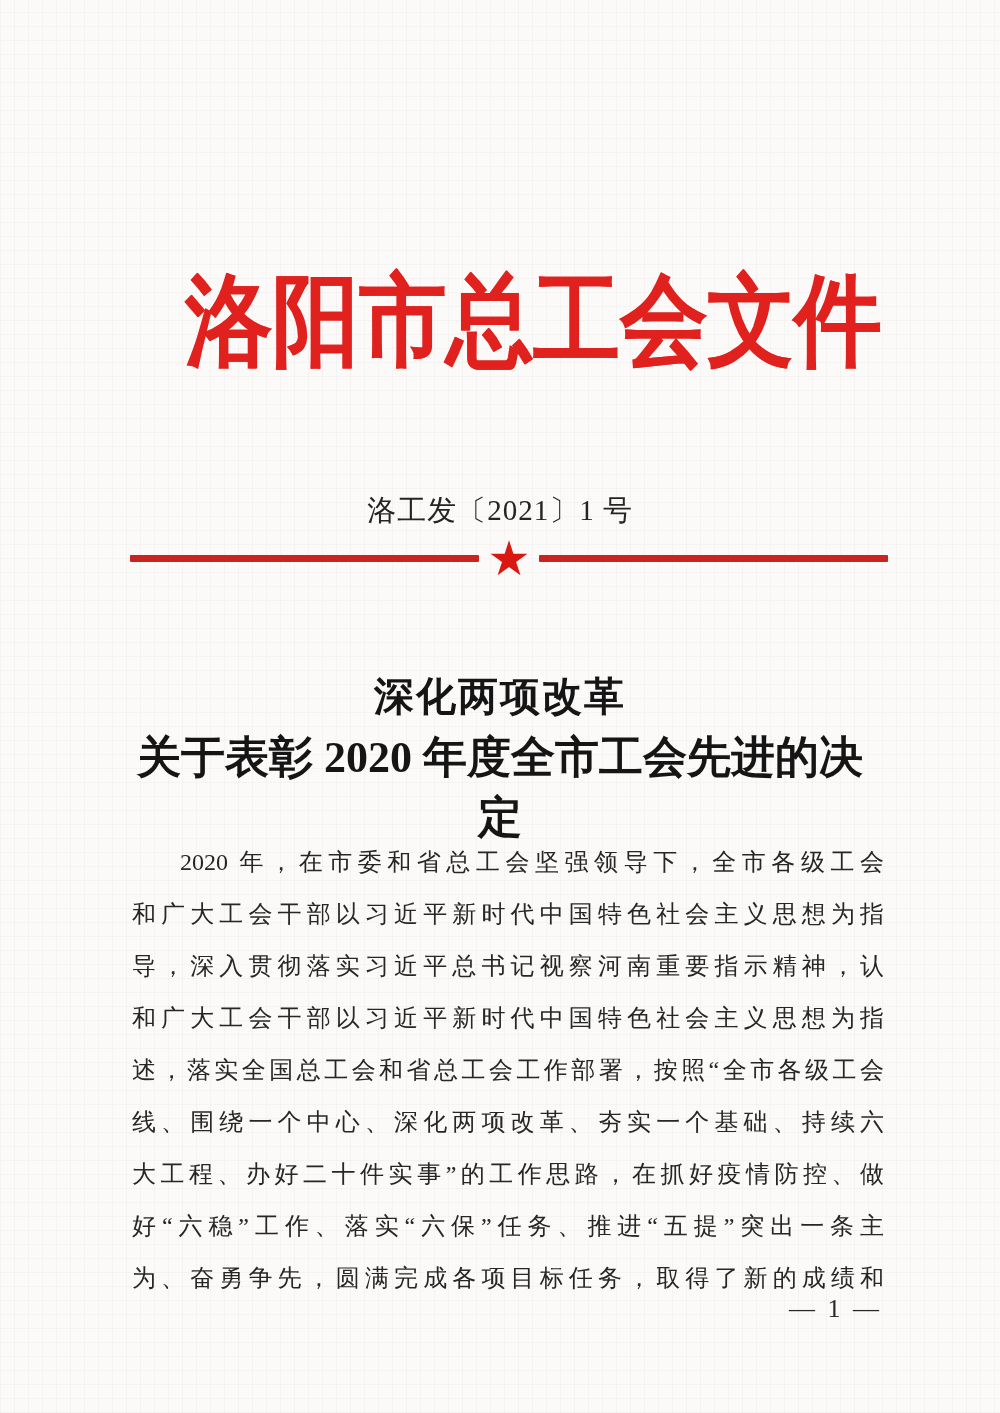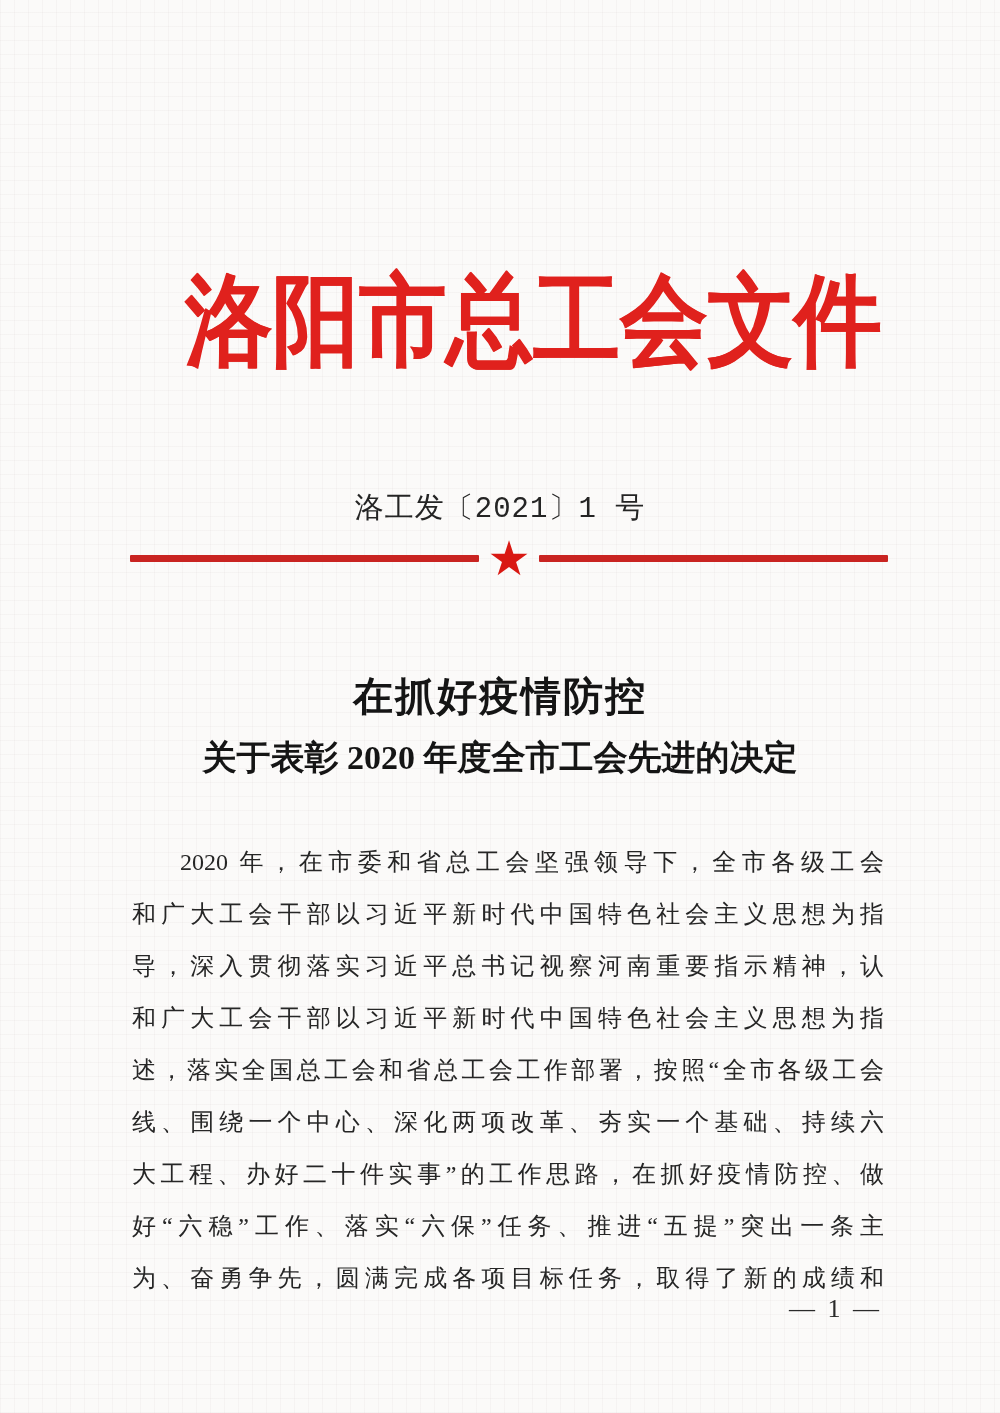--- a/index.html
+++ b/index.html
@@ -41,21 +41,20 @@
   .docnum {
     position: absolute;
     top: 490px;
     left: 121px;
     width: 758px;
     text-align: center;
     font-size: 29px;
     line-height: 40px;
     letter-spacing: 1px;
     color: #242424;
-    font-family: Liberation Mono, monospace;
   }
   
   .rule-row {
     position: absolute;
     top: 538px;
     left: 130px;
     width: 758px;
     height: 40px;
     display: flex;
     align-items: center;
@@ -78,21 +77,21 @@
   .title-block {
     position: absolute;
     top: 672px;
     left: 121px;
     width: 758px;
     text-align: center;
     font-weight: 700;
     color: #151515;
   }
   .title-line1 { font-size: 40px; line-height: 50px; letter-spacing: 2px; }
-  .title-line2 { font-size: 34px; line-height: 60px; margin-top: 6px; letter-spacing: 0; }
+  .title-line2 { font-size: 44px; line-height: 60px; margin-top: 6px; letter-spacing: 0; }
   
   .body-block {
     position: absolute;
     top: 836px;
     left: 132px;
     width: 752px;
     font-size: 24px;
     color: #262626;
   }
   .body-line {
@@ -124,21 +123,21 @@
 
   <div class="docnum">洛工发〔2021〕1 号</div>
 
   <div class="rule-row">
     <div class="rule-seg"></div>
     <span class="rule-star">★</span>
     <div class="rule-seg"></div>
   </div>
 
   <div class="title-block">
-    <div class="title-line1">在抓好疫情防控</div>
+    <div class="title-line1">深化两项改革</div>
     <div class="title-line2">关于表彰 2020 年度全市工会先进的决定</div>
   </div>
 
   <div class="body-block">
     <div class="body-line indent">2020 年，在市委和省总工会坚强领导下，全市各级工会</div>
     <div class="body-line">和广大工会干部以习近平新时代中国特色社会主义思想为指</div>
     <div class="body-line">导，深入贯彻落实习近平总书记视察河南重要指示精神，认</div>
     <div class="body-line">和广大工会干部以习近平新时代中国特色社会主义思想为指</div>
     <div class="body-line">述，落实全国总工会和省总工会工作部署，按照“全市各级工会</div>
     <div class="body-line">线、围绕一个中心、深化两项改革、夯实一个基础、持续六</div>

